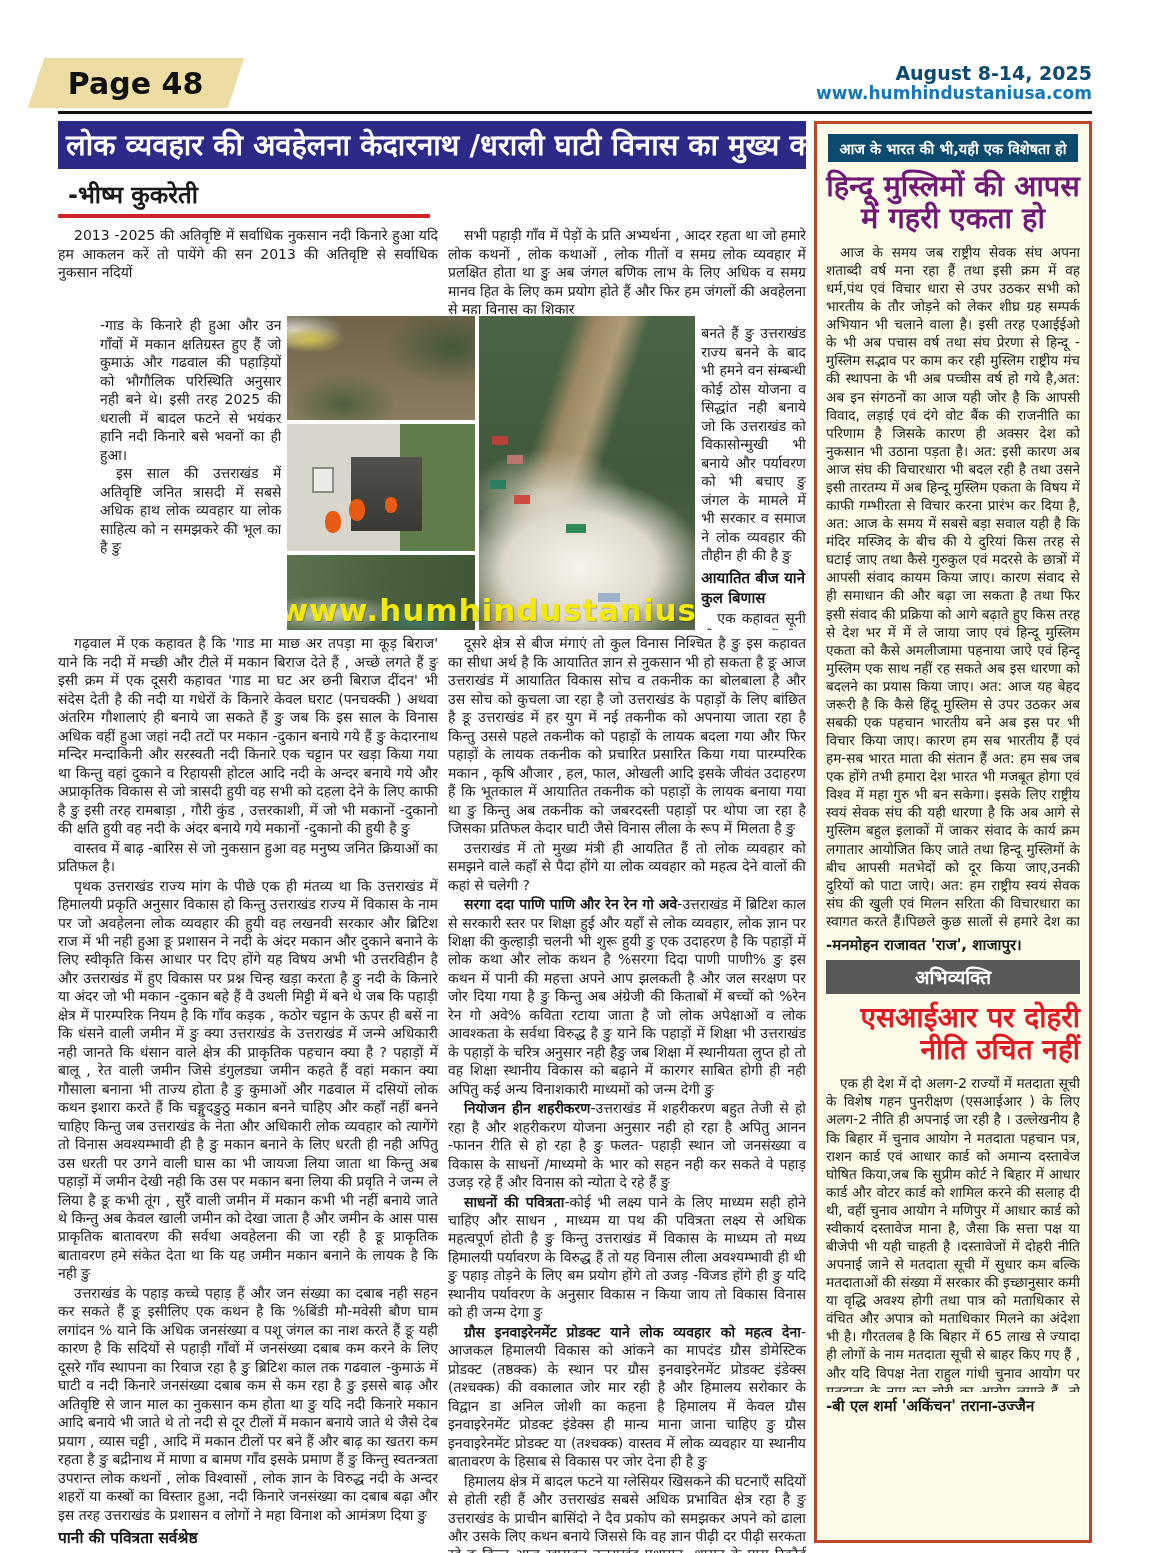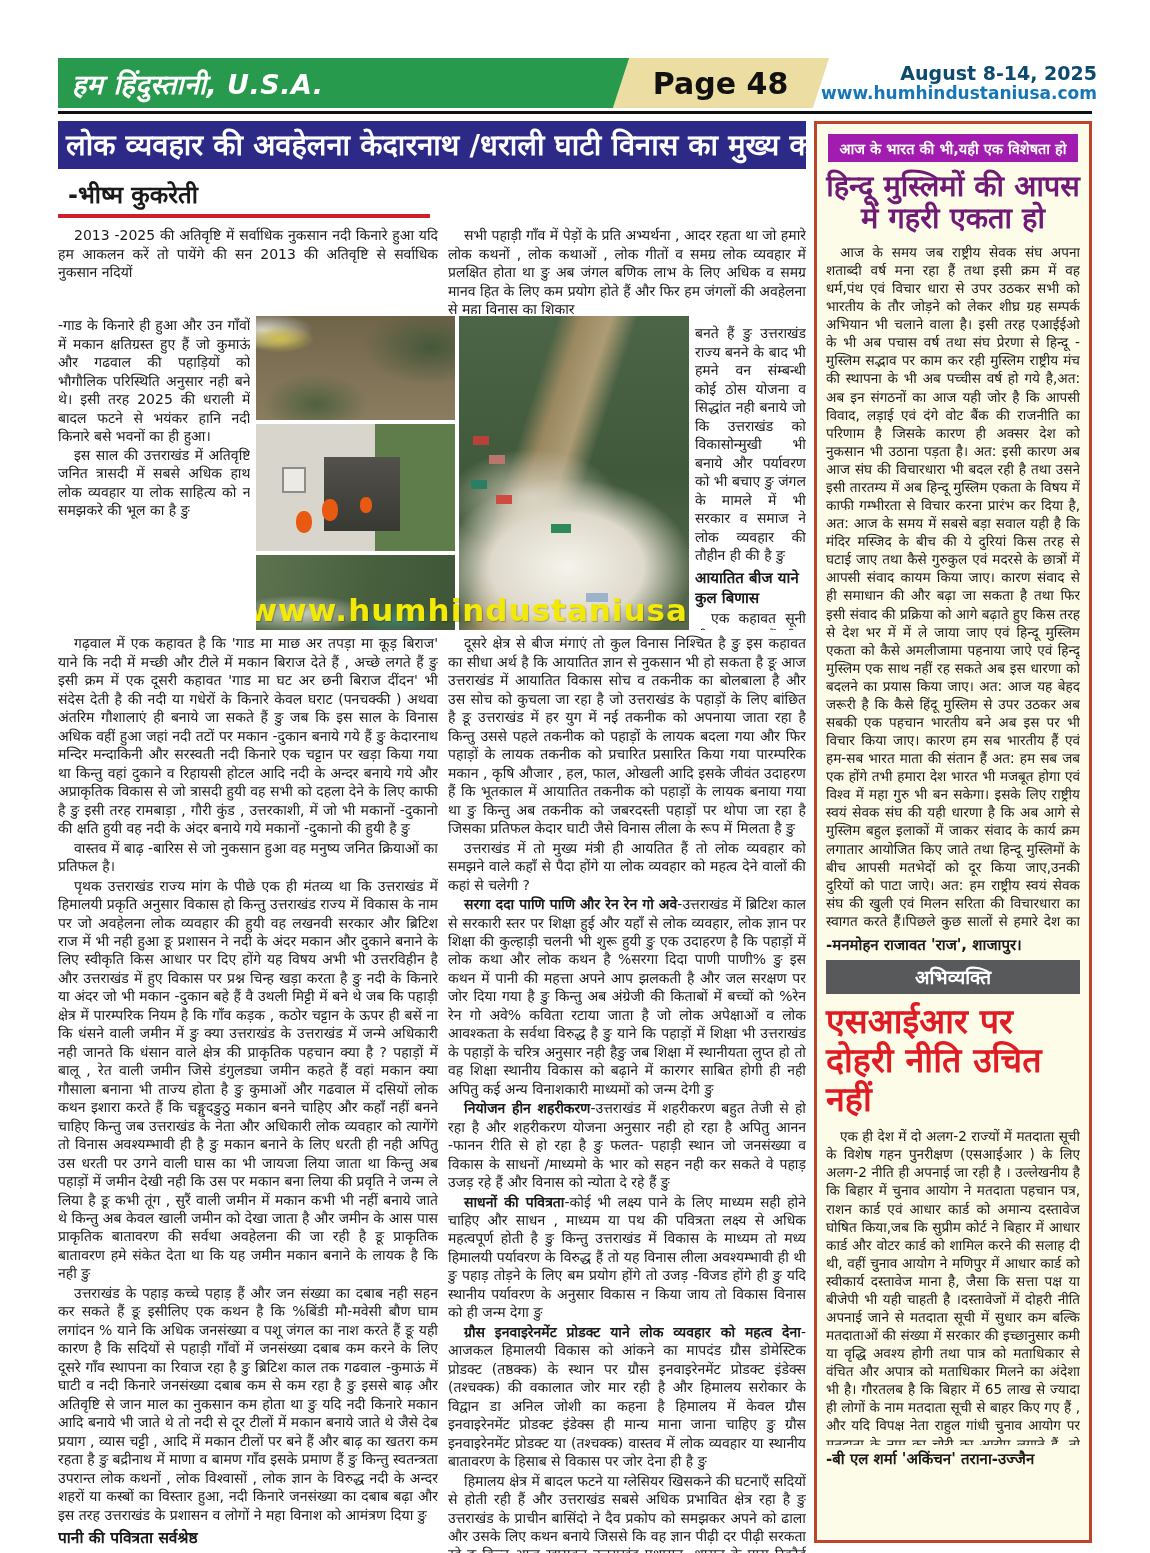--- a/index.html
+++ b/index.html
@@ -35,21 +35,21 @@
   p.art { font-size:14px; line-height:1.32; text-align:justify; text-indent:16px; margin:0; }
   p.noindent { text-indent:0; }
   .subhead { font-weight:bold; font-size:15.5px; margin:2px 0; }
   .lead { font-weight:bold; }
 
   .rowA { display:flex; gap:10px; height:88px; overflow:hidden; }
   .rowA .cellL { width:380px; }
   .rowA .cellM { flex:1; }
 
   .rowB { display:flex; gap:6px; height:314px; overflow:hidden; margin:2px 0 4px 0; }
-  .stripL { width:194px; overflow:hidden; }
+  .stripL { width:194px; overflow:hidden;margin-left:42px; }
   .stripR { width:112px; overflow:hidden;margin-top:8px; }
   .stripR p.art, .stripL p.art { text-align:justify; }
   .stripR .subhead { font-size:15px; }
 
   .rowC { display:flex; gap:10px; overflow:hidden; }
   .rowC .colL { width:380px; overflow:hidden; }
   .rowC .colM { flex:1; overflow:hidden; }
   .rowC p.art { margin-bottom:1px; }
 
   
@@ -83,40 +83,37 @@
       linear-gradient(108deg, rgba(0,0,0,0) 30%, rgba(158,138,98,.95) 37%, rgba(178,159,120,.95) 46%, rgba(0,0,0,0) 54%),
       linear-gradient(180deg,#4d6547 0%, #40593b 50%, #57684c 100%); }
   .house { position:absolute; width:16px; height:9px; }
   .hs1 { left:6%; top:38%; background:#b8413a; } .hs2 { left:13%; top:44%; background:#b8766f; }
   .hs3 { left:5%; top:52%; background:#2a7f62; } .hs4 { left:16%; top:57%; background:#cf4a40; }
   .hs5 { left:40%; top:66%; background:#2e8b57; width:20px; } .hs6 { left:55%; top:88%; background:#9db3c9; width:22px; }
   .watermark { position:absolute; left:-8px; bottom:2px; color:#f3e906; font-weight:bold; font-size:31px;
                letter-spacing:1px; white-space:nowrap; text-shadow:1px 1px 1px rgba(0,0,0,.25); }
 
   
-  .kicker { background:#a21caf; color:#fff; font-weight:bold; font-size:14.5px; text-align:center;
+  .kicker { background:#0c4a6e; color:#fff; font-weight:bold; font-size:14.5px; text-align:center;
             padding:4px 4px; margin:2px 2px 8px 2px; }
   .sb-head1 { color:#701a75; font-weight:bold; font-size:29px; line-height:1.12; text-align:center; margin:2px 0 8px 0; }
   .sb-body { font-size:13.6px; line-height:1.33; text-align:justify; text-indent:14px; }
   .sb-body.clip1 { max-height:688px; overflow:hidden; }
   .sb-body.clip2 { max-height:318px; overflow:hidden; }
   .sb-sign { font-weight:bold; font-size:15px; text-align:left; margin:3px 2px 6px 0; }
   .sb-band { background:#58595b; color:#fff; font-weight:bold; font-size:19px; text-align:center;
              padding:4px 0; margin:4px 0 8px 0; }
-  .sb-head2 { color:#e01b24; font-weight:bold; font-size:34px; line-height:1.15; text-align:left; margin:2px 0 8px 0; }
+  .sb-head2 { color:#e01b24; font-weight:bold; font-size:28px; line-height:1.15; text-align:right; margin:2px 0 8px 0; }
 </style>
 </head>
 <body>
 
 <div class="page">
 
   <header class="masthead">
-    <div class="mast-green">
-      <span>हम हिंदुस्तानी, U.S.A.</span>
-    </div>
     <div class="mast-page">
       <span>Page 48</span>
     </div>
     <div class="mast-right">
       <div class="issue-date">August 8-14, 2025</div>
       <div class="site-url">www.humhindustaniusa.com</div>
     </div>
   </header>
   <div class="mast-rule"></div>
 

